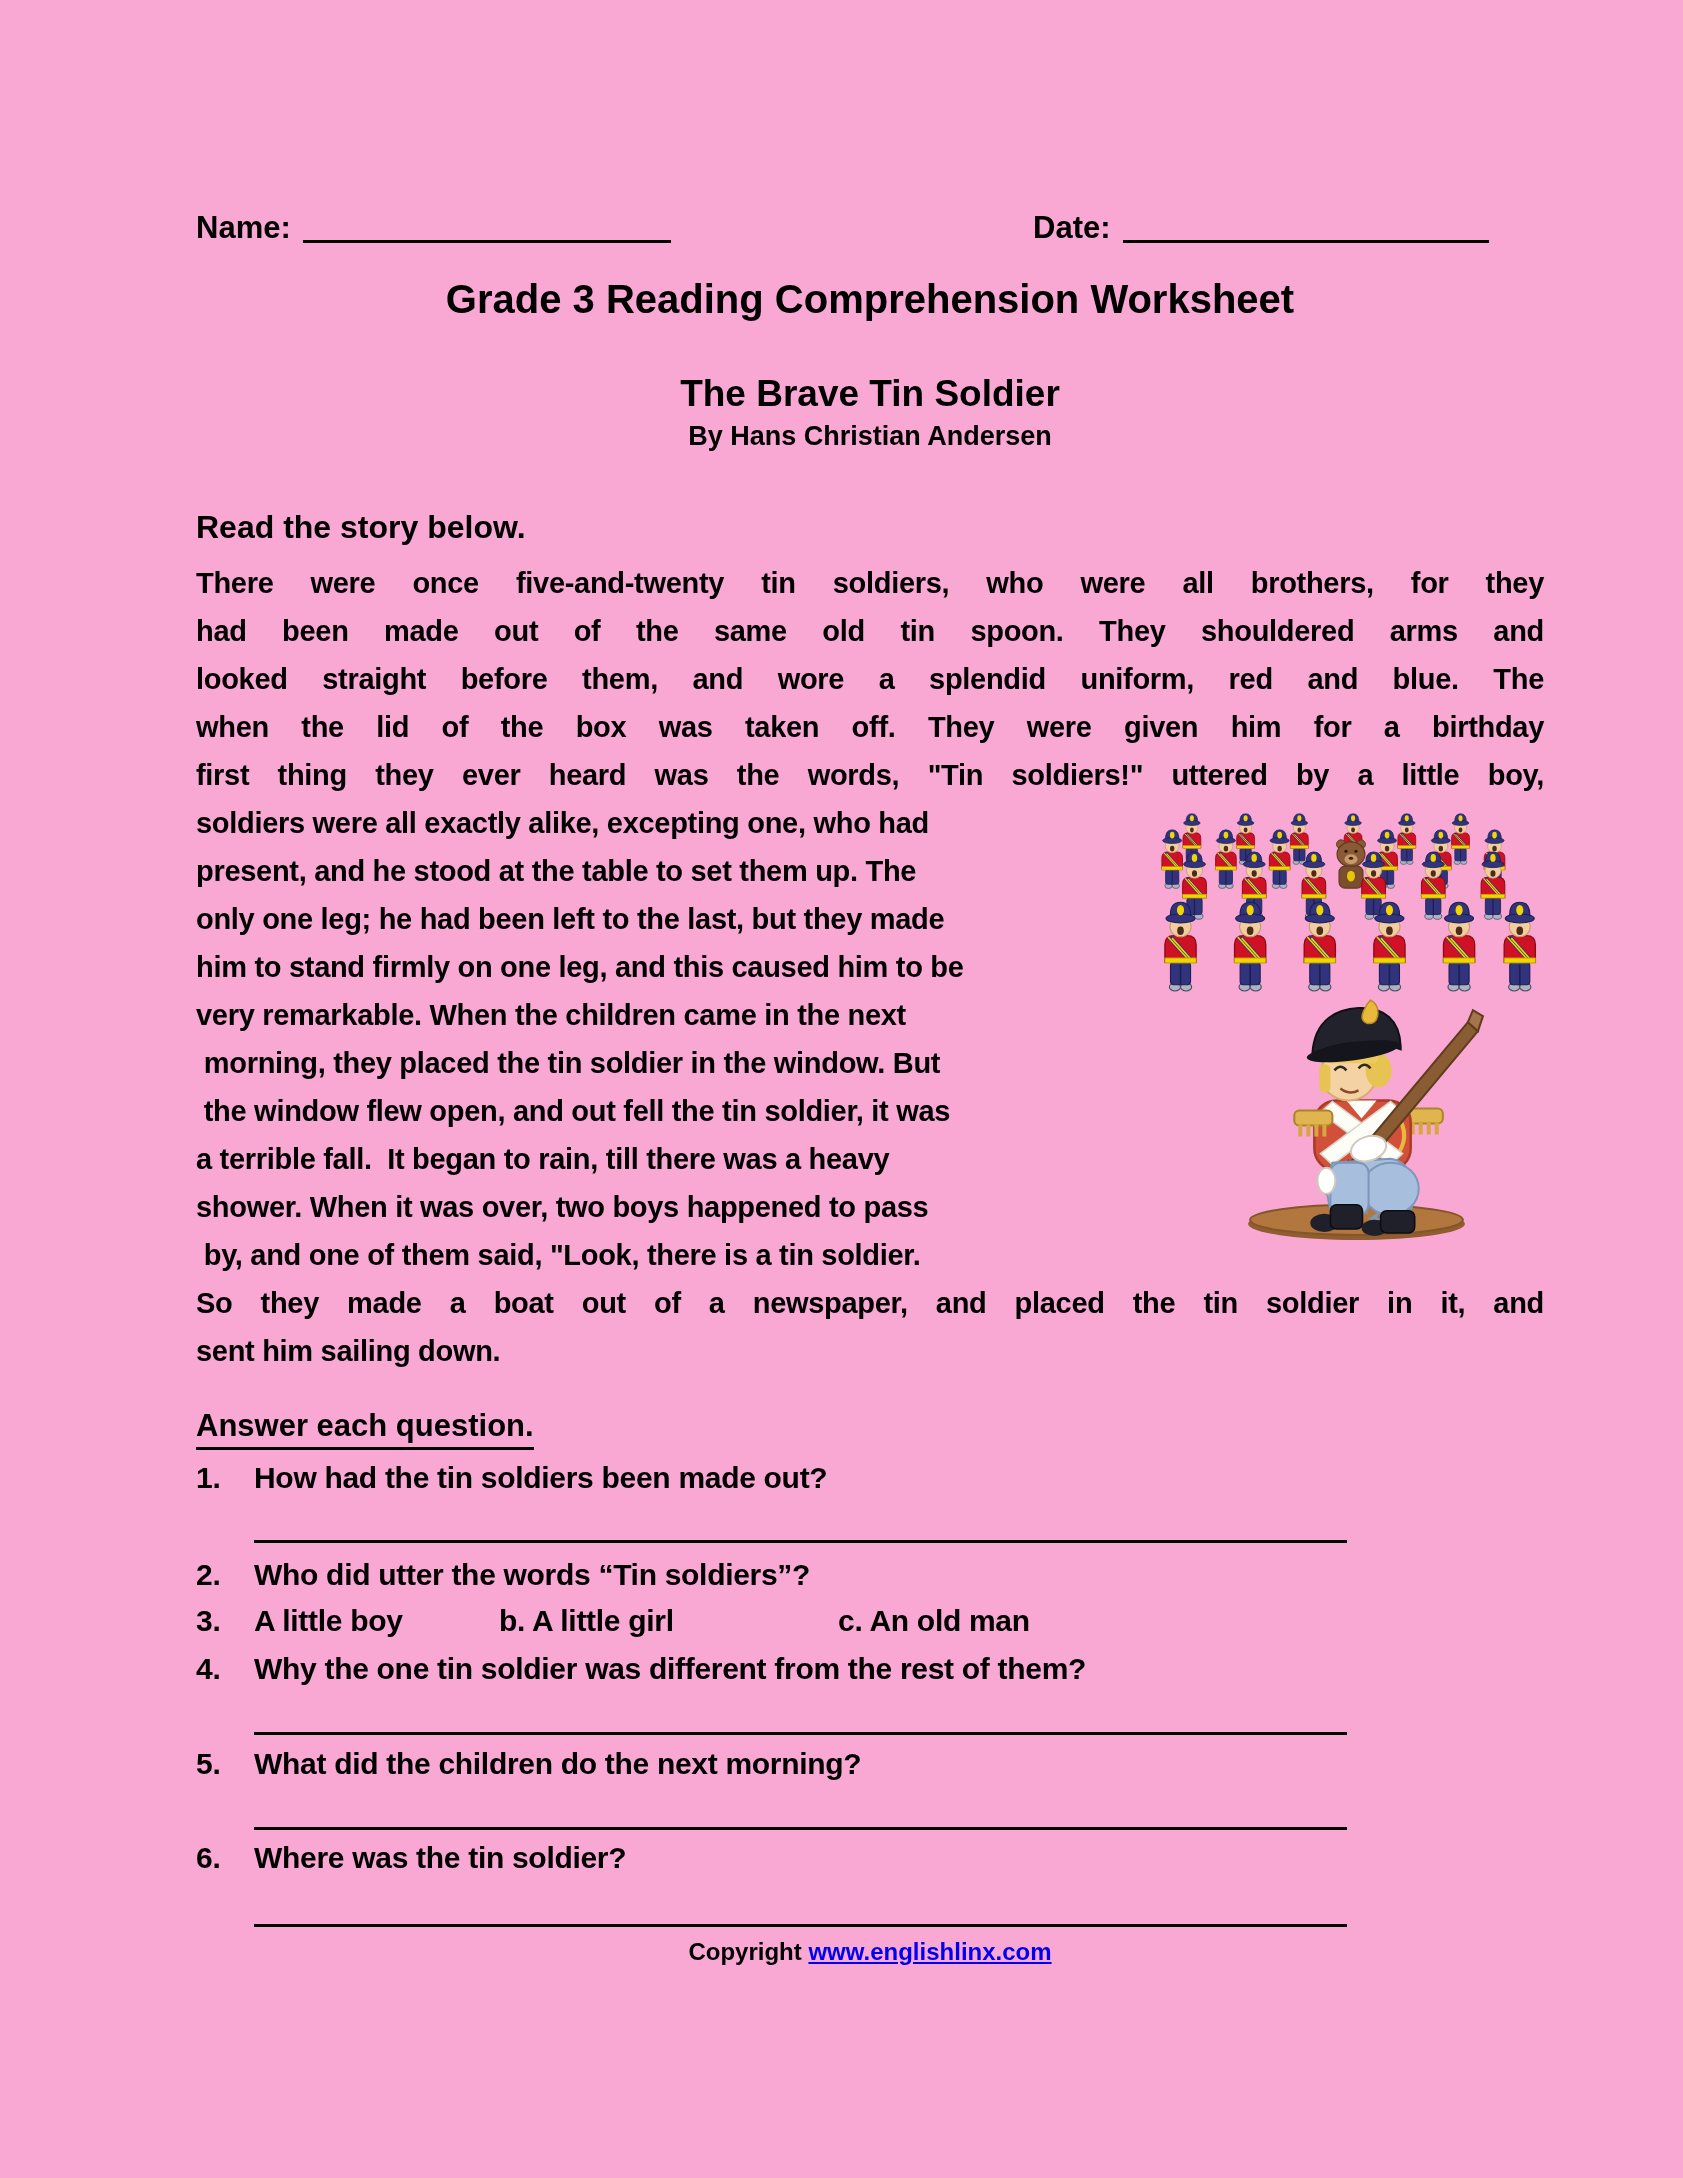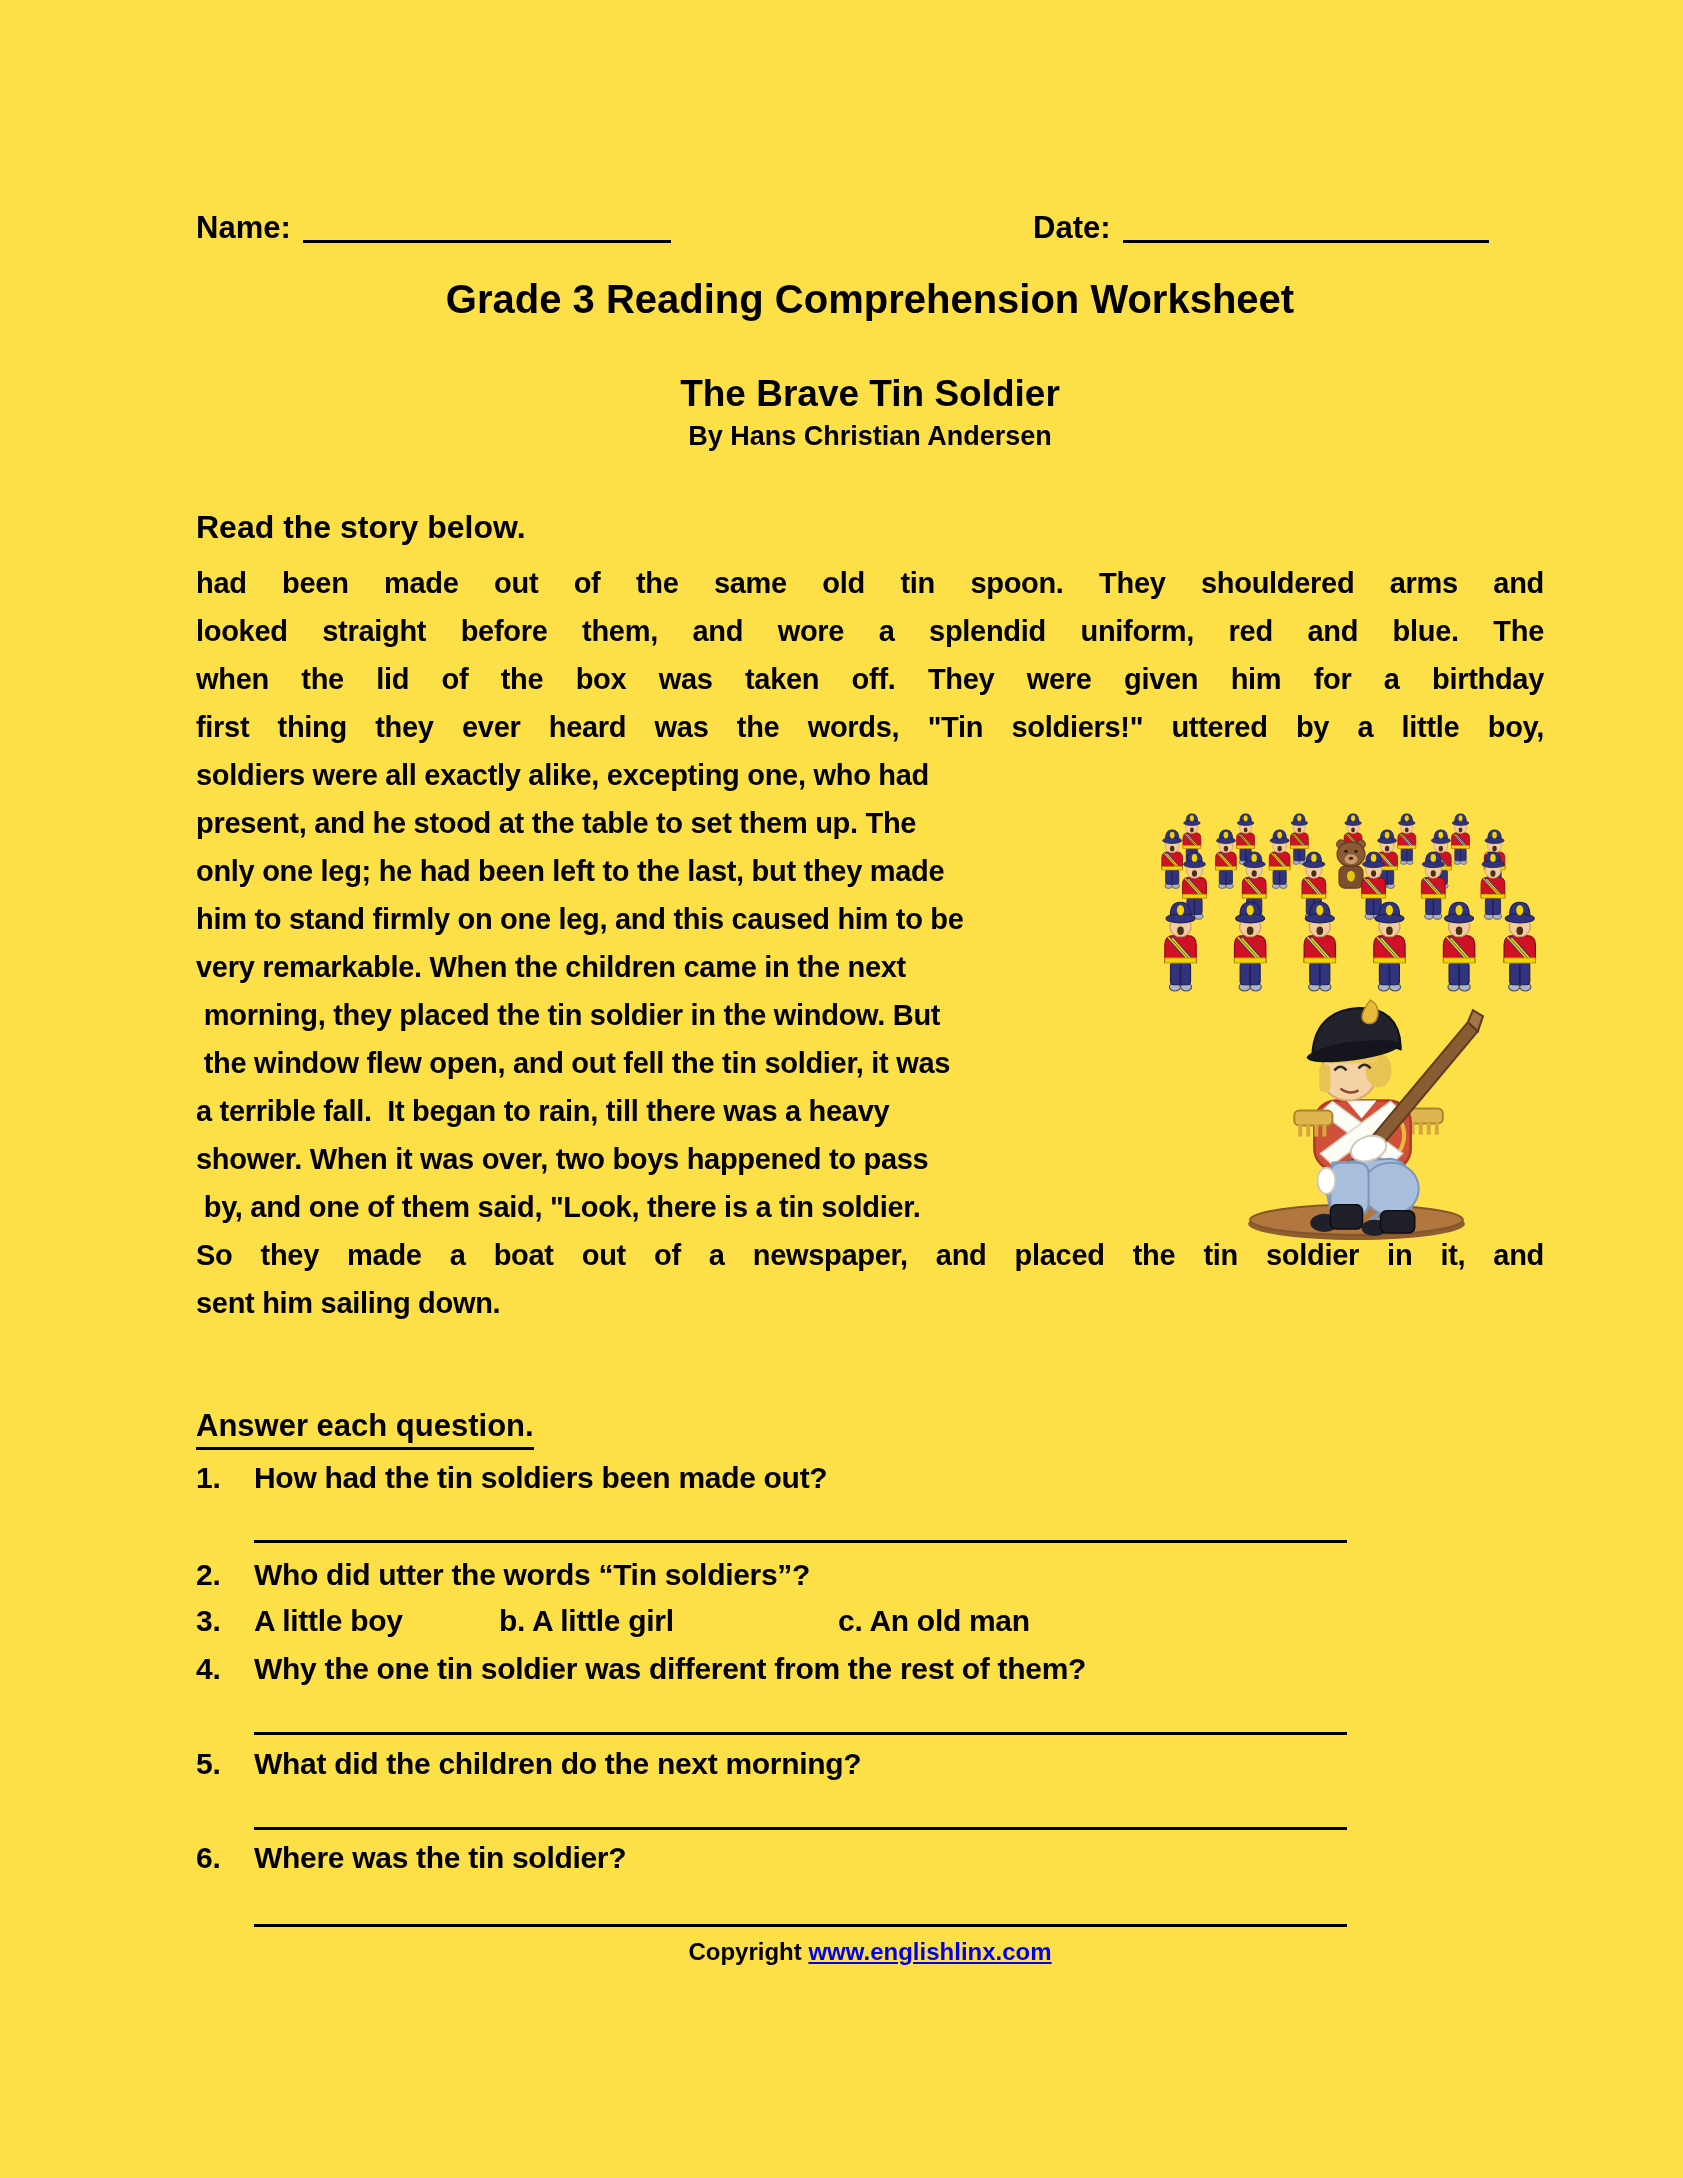--- a/index.html
+++ b/index.html
@@ -1,19 +1,19 @@
 <!DOCTYPE html>
 <html><head>
 <meta charset="utf-8">
 <style>
   html,body{margin:0;padding:0;background:#ffffff;}
   .page{
     position:relative;
     width:1683px;height:2178px;
-    background:#fde047;
+    background:#f9a8d4;
     color:#000;
     font-family:"Liberation Sans","DejaVu Sans",sans-serif;
     font-weight:700;
     overflow:hidden;
   }
   
   .hdr{position:absolute;top:205px;font-size:31px;line-height:40px;white-space:nowrap;}
   .hdr-name{left:196px;}
   .hdr-date{left:1033px;}
   .hline{display:inline-block;border-bottom:3px solid #000;height:30px;margin-left:12px;position:relative;top:5px;}
@@ -55,20 +55,21 @@
   <div class="hdr hdr-date">
     <span>Date:</span><span class="hline" style="width:366px"></span>
   </div>
 
   <div class="title">Grade 3 Reading Comprehension Worksheet</div>
   <div class="subtitle">The Brave Tin Soldier</div>
   <div class="byline">By Hans Christian Andersen</div>
   <div class="instruction">Read the story below.</div>
 
   <div class="story">
+    <div class="sline full">There were once five-and-twenty tin soldiers, who were all brothers, for they</div>
     <div class="sline full">had been made out of the same old tin spoon. They shouldered arms and</div>
     <div class="sline full">looked straight before them, and wore a splendid uniform, red and blue. The</div>
     <div class="sline full">when the lid of the box was taken off. They were given him for a birthday</div>
     <div class="sline full">first thing they ever heard was the words, "Tin soldiers!" uttered by a little boy,</div>
     <div class="sline narrow">soldiers were all exactly alike, excepting one, who had</div>
     <div class="sline narrow">present, and he stood at the table to set them up. The</div>
     <div class="sline narrow">only one leg; he had been left to the last, but they made</div>
     <div class="sline narrow">him to stand firmly on one leg, and this caused him to be</div>
     <div class="sline narrow">very remarkable. When the children came in the next</div>
     <div class="sline narrow"> morning, they placed the tin soldier in the window. But</div>

